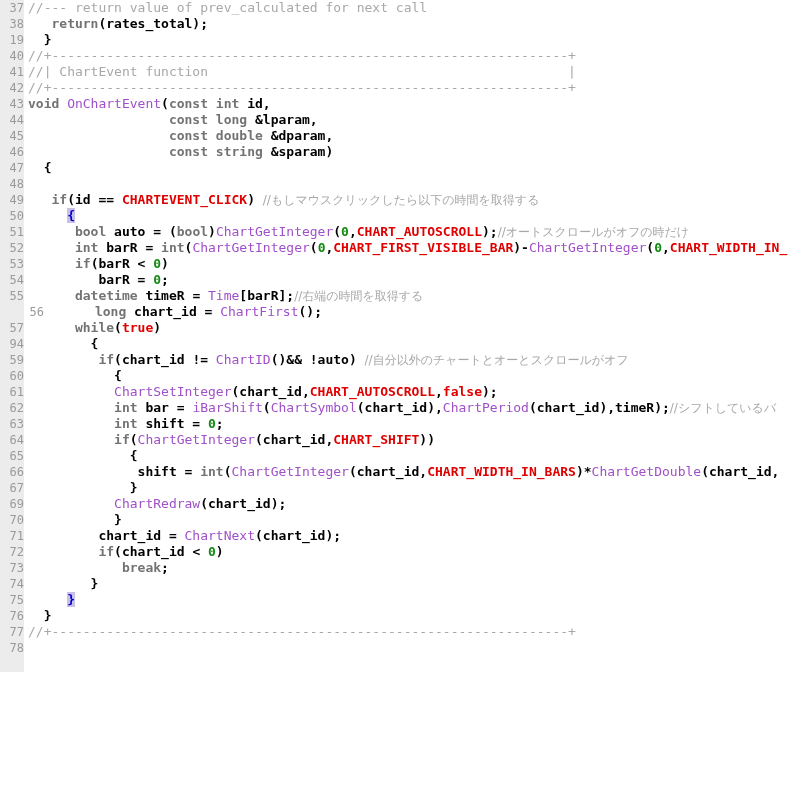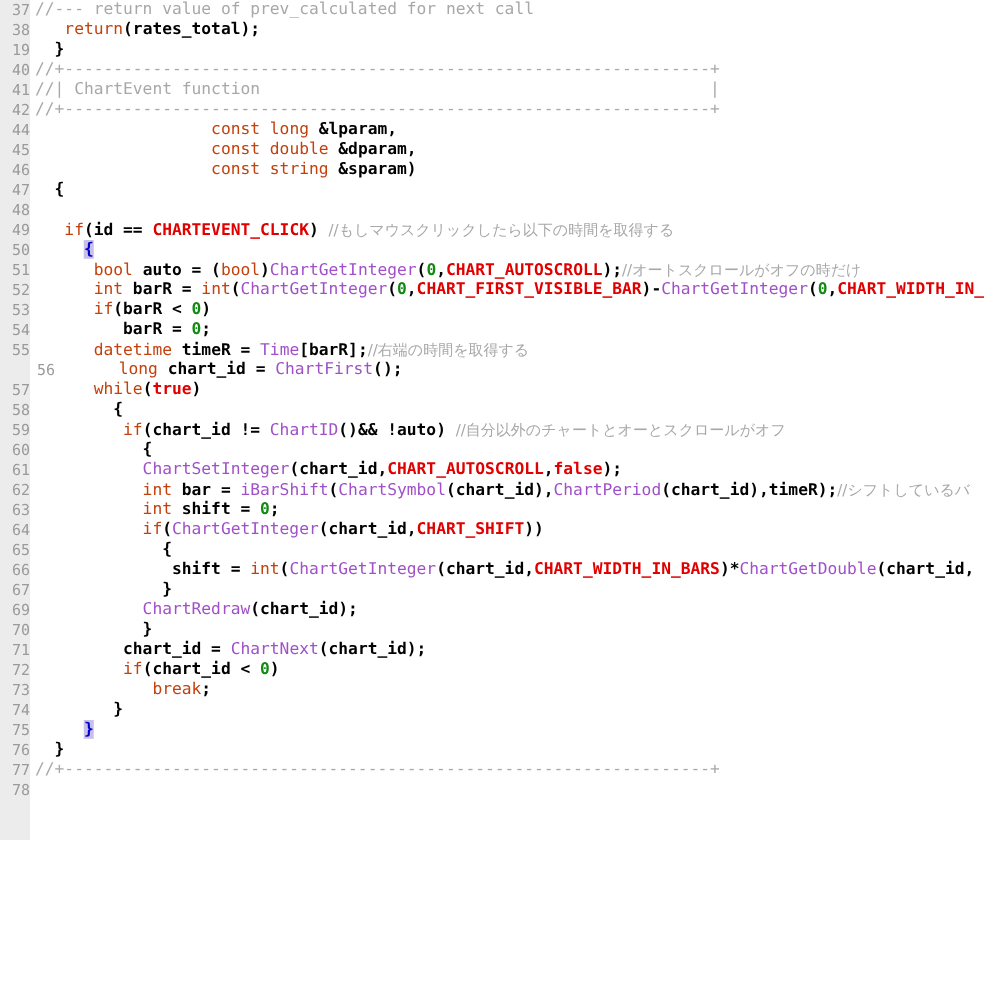--- a/index.html
+++ b/index.html
@@ -49,21 +49,21 @@
     vertical-align: top;
     -moz-user-select: none;
   }
   .src {
     display: inline-block;
     vertical-align: top;
     padding-left: 4px;
     color: #000000;
   }
   
-  .kw   { color: #c2410c; font-weight: normal; }
+  .kw   { color: #737373; font-weight: bold; }
   .id   { color: #000000; font-weight: bold; }
   .fn   { color: #a050c8; }
   .cst  { color: #e00000; font-weight: bold; }
   .numg { color: #128a12; font-weight: bold; }
   .cmt  { color: #a8a8a8; }
   .pun  { color: #000000; font-weight: bold; }
   .bmatch { background: #c8c0e8; color: #0000cd; font-weight: bold; }
   .jp { font-family: "DejaVu Sans", sans-serif; font-size: 12px; }
 </style>
 </head>
@@ -71,35 +71,36 @@
 
 <div id="editor">
   <div id="gutter-bg" style="width: 24px; height: 672px;"></div>
   <div id="code">
       <div class="line" style="height: 16px; line-height: 16px;"><span class="ln">37</span><span class="src"><span class="cmt">//--- return value of prev_calculated for next call</span></span></div>
       <div class="line" style="height: 16px; line-height: 16px;"><span class="ln">38</span><span class="src"><span class="pun">   </span><span class="kw">return</span><span class="id">(rates_total);</span></span></div>
       <div class="line" style="height: 16px; line-height: 16px;"><span class="ln">19</span><span class="src"><span class="id">  }</span></span></div>
       <div class="line" style="height: 16px; line-height: 16px;"><span class="ln">40</span><span class="src"><span class="cmt">//+------------------------------------------------------------------+</span></span></div>
       <div class="line" style="height: 16px; line-height: 16px;"><span class="ln">41</span><span class="src"><span class="cmt">//| ChartEvent function                                              |</span></span></div>
       <div class="line" style="height: 16px; line-height: 16px;"><span class="ln">42</span><span class="src"><span class="cmt">//+------------------------------------------------------------------+</span></span></div>
+      <div class="line" style="height: 16px; line-height: 16px;"><span class="ln">43</span><span class="src"><span class="kw">void</span><span class="id"> </span><span class="fn">OnChartEvent</span><span class="id">(</span><span class="kw">const</span><span class="id"> </span><span class="kw">int</span><span class="id"> id,</span></span></div>
       <div class="line" style="height: 16px; line-height: 16px;"><span class="ln">44</span><span class="src"><span class="id">                  </span><span class="kw">const</span><span class="id"> </span><span class="kw">long</span><span class="id"> &amp;lparam,</span></span></div>
       <div class="line" style="height: 16px; line-height: 16px;"><span class="ln">45</span><span class="src"><span class="id">                  </span><span class="kw">const</span><span class="id"> </span><span class="kw">double</span><span class="id"> &amp;dparam,</span></span></div>
       <div class="line" style="height: 16px; line-height: 16px;"><span class="ln">46</span><span class="src"><span class="id">                  </span><span class="kw">const</span><span class="id"> </span><span class="kw">string</span><span class="id"> &amp;sparam)</span></span></div>
       <div class="line" style="height: 16px; line-height: 16px;"><span class="ln">47</span><span class="src"><span class="id">  {</span></span></div>
       <div class="line" style="height: 16px; line-height: 16px;"><span class="ln">48</span><span class="src"></span></div>
       <div class="line" style="height: 16px; line-height: 16px;"><span class="ln">49</span><span class="src"><span class="id">   </span><span class="kw">if</span><span class="id">(id == </span><span class="cst">CHARTEVENT_CLICK</span><span class="id">) </span><span class="cmt jp">//もしマウスクリックしたら以下の時間を取得する</span></span></div>
       <div class="line" style="height: 16px; line-height: 16px;"><span class="ln">50</span><span class="src"><span class="id">     </span><span class="bmatch">{</span></span></div>
       <div class="line" style="height: 16px; line-height: 16px;"><span class="ln">51</span><span class="src"><span class="id">      </span><span class="kw">bool</span><span class="id"> auto = (</span><span class="kw">bool</span><span class="id">)</span><span class="fn">ChartGetInteger</span><span class="id">(</span><span class="numg">0</span><span class="id">,</span><span class="cst">CHART_AUTOSCROLL</span><span class="id">);</span><span class="cmt jp">//オートスクロールがオフの時だけ</span></span></div>
       <div class="line" style="height: 16px; line-height: 16px;"><span class="ln">52</span><span class="src"><span class="id">      </span><span class="kw">int</span><span class="id"> barR = </span><span class="kw">int</span><span class="id">(</span><span class="fn">ChartGetInteger</span><span class="id">(</span><span class="numg">0</span><span class="id">,</span><span class="cst">CHART_FIRST_VISIBLE_BAR</span><span class="id">)-</span><span class="fn">ChartGetInteger</span><span class="id">(</span><span class="numg">0</span><span class="id">,</span><span class="cst">CHART_WIDTH_IN_</span></span></div>
       <div class="line" style="height: 16px; line-height: 16px;"><span class="ln">53</span><span class="src"><span class="id">      </span><span class="kw">if</span><span class="id">(barR &lt; </span><span class="numg">0</span><span class="id">)</span></span></div>
       <div class="line" style="height: 16px; line-height: 16px;"><span class="ln">54</span><span class="src"><span class="id">         barR = </span><span class="numg">0</span><span class="id">;</span></span></div>
       <div class="line" style="height: 16px; line-height: 16px;"><span class="ln">55</span><span class="src"><span class="id">      </span><span class="kw">datetime</span><span class="id"> timeR = </span><span class="fn">Time</span><span class="id">[barR];</span><span class="cmt jp">//右端の時間を取得する</span></span></div>
       <div class="line" style="height: 16px; line-height: 16px; padding-left: 20px;"><span class="ln">56</span><span class="src"><span class="id">      </span><span class="kw">long</span><span class="id"> chart_id = </span><span class="fn">ChartFirst</span><span class="id">();</span></span></div>
       <div class="line" style="height: 16px; line-height: 16px;"><span class="ln">57</span><span class="src"><span class="id">      </span><span class="kw">while</span><span class="id">(</span><span class="cst">true</span><span class="id">)</span></span></div>
-      <div class="line" style="height: 16px; line-height: 16px;"><span class="ln">58</span><span class="src"><span class="id">        {</span></span></div>
+      <div class="line" style="height: 16px; line-height: 16px;"><span class="ln">94</span><span class="src"><span class="id">        {</span></span></div>
       <div class="line" style="height: 16px; line-height: 16px;"><span class="ln">59</span><span class="src"><span class="id">         </span><span class="kw">if</span><span class="id">(chart_id != </span><span class="fn">ChartID</span><span class="id">()&amp;&amp; !auto) </span><span class="cmt jp">//自分以外のチャートとオーとスクロールがオフ</span></span></div>
       <div class="line" style="height: 16px; line-height: 16px;"><span class="ln">60</span><span class="src"><span class="id">           {</span></span></div>
       <div class="line" style="height: 16px; line-height: 16px;"><span class="ln">61</span><span class="src"><span class="id">           </span><span class="fn">ChartSetInteger</span><span class="id">(chart_id,</span><span class="cst">CHART_AUTOSCROLL</span><span class="id">,</span><span class="cst">false</span><span class="id">);</span></span></div>
       <div class="line" style="height: 16px; line-height: 16px;"><span class="ln">62</span><span class="src"><span class="id">           </span><span class="kw">int</span><span class="id"> bar = </span><span class="fn">iBarShift</span><span class="id">(</span><span class="fn">ChartSymbol</span><span class="id">(chart_id),</span><span class="fn">ChartPeriod</span><span class="id">(chart_id),timeR);</span><span class="cmt jp">//シフトしているバ</span></span></div>
       <div class="line" style="height: 16px; line-height: 16px;"><span class="ln">63</span><span class="src"><span class="id">           </span><span class="kw">int</span><span class="id"> shift = </span><span class="numg">0</span><span class="id">;</span></span></div>
       <div class="line" style="height: 16px; line-height: 16px;"><span class="ln">64</span><span class="src"><span class="id">           </span><span class="kw">if</span><span class="id">(</span><span class="fn">ChartGetInteger</span><span class="id">(chart_id,</span><span class="cst">CHART_SHIFT</span><span class="id">))</span></span></div>
       <div class="line" style="height: 16px; line-height: 16px;"><span class="ln">65</span><span class="src"><span class="id">             {</span></span></div>
       <div class="line" style="height: 16px; line-height: 16px;"><span class="ln">66</span><span class="src"><span class="id">              shift = </span><span class="kw">int</span><span class="id">(</span><span class="fn">ChartGetInteger</span><span class="id">(chart_id,</span><span class="cst">CHART_WIDTH_IN_BARS</span><span class="id">)*</span><span class="fn">ChartGetDouble</span><span class="id">(chart_id,</span></span></div>
       <div class="line" style="height: 16px; line-height: 16px;"><span class="ln">67</span><span class="src"><span class="id">             }</span></span></div>
       <div class="line" style="height: 16px; line-height: 16px;"><span class="ln">69</span><span class="src"><span class="id">           </span><span class="fn">ChartRedraw</span><span class="id">(chart_id);</span></span></div>

